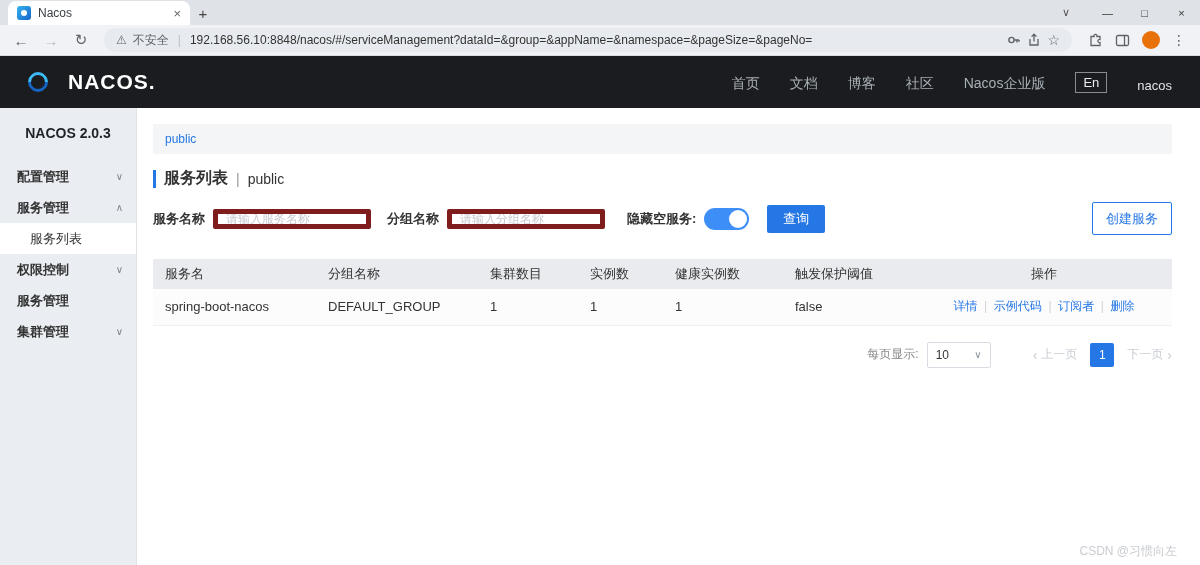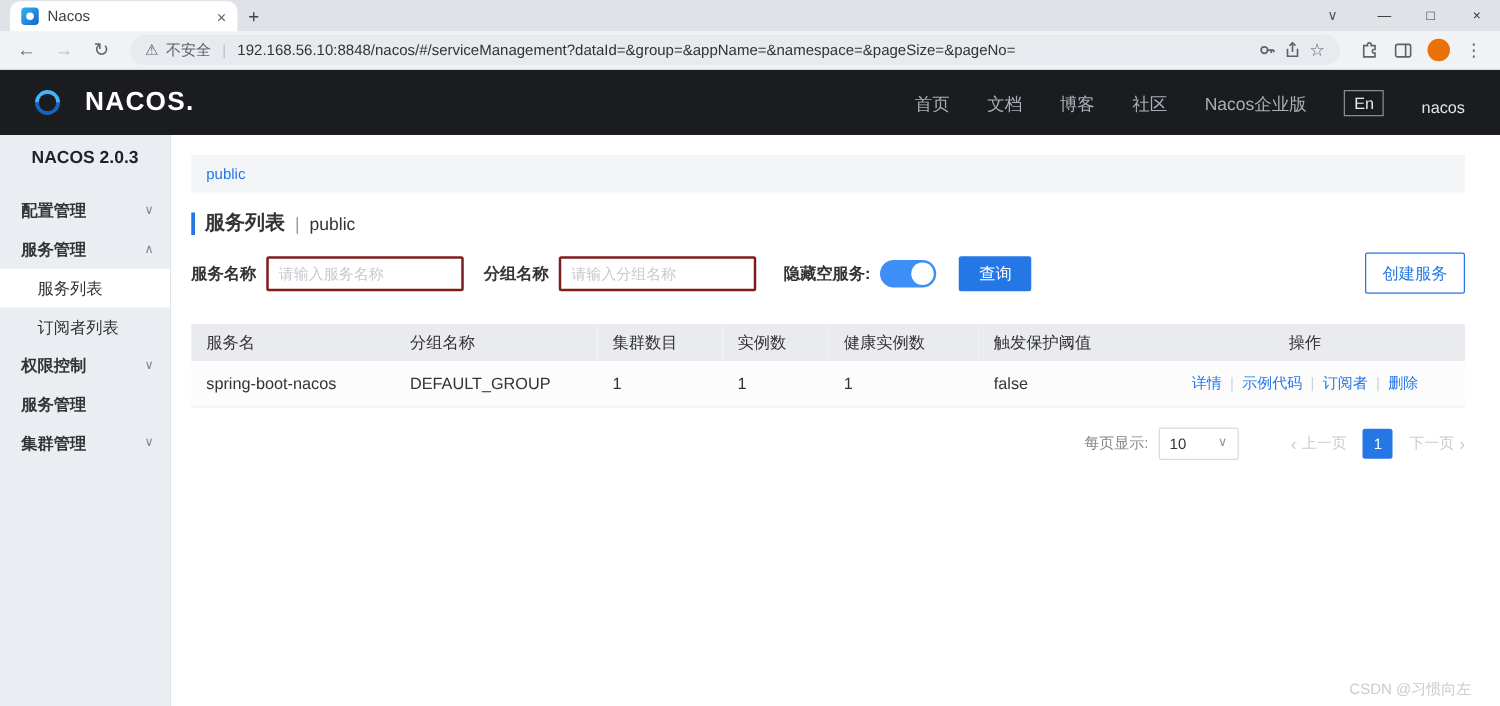--- a/index.html
+++ b/index.html
@@ -38,41 +38,41 @@
   .logo { display:flex; align-items:center; gap:20px; font-size:21px; font-weight:bold; color:#fff; letter-spacing:1px; cursor:pointer; }
   .logo-ring { width:20px; height:20px; border-radius:50%; border:3px solid; border-color:#3db9f5 #3db9f5 #1565c0 #1565c0; transform:rotate(-45deg); }
   .nacos-nav { margin-left:auto; display:flex; align-items:flex-end; gap:30px; font-size:14px; }
   .nacos-nav a { color:#a9b0b6; text-decoration:none; cursor:pointer; }
   .lang-box { border:1px solid #878c92; padding:2px 7px; font-size:13px; color:#e8ebee; cursor:pointer; }
   .user-name { color:#dfe3e7; font-size:13px; cursor:pointer; }
 
   
   .app-body { flex:1; display:flex; min-height:0; }
   .sidebar { width:137px; background:#eaedf1; border-right:1px solid #dfe2e6; flex-shrink:0; font-size:13px; color:#333; }
-  .sb-version { font-size:14px; font-weight:bold; color:#1f2329; padding:9px 0 6px; text-align:center; }
+  .sb-version { font-size:14px; font-weight:bold; color:#1f2329; padding:17px 0 6px; text-align:center; }
   .sb-menu { margin-top:14px; }
   .sb-item { height:31px; display:flex; align-items:center; justify-content:space-between; padding:0 13px 0 17px; font-weight:bold; cursor:pointer; }
   .sb-item .chev { color:#7f858c; font-size:10px; font-weight:normal; }
   .sb-sub { height:31px; display:flex; align-items:center; padding-left:30px; font-weight:normal; cursor:pointer; }
   .sb-sub.active { background:#fff; }
 
   .content { flex:1; background:#fff; position:relative; padding:16px 28px 0 16px; min-width:0; }
   .ns-bar { height:30px; background:#f4f5f7; display:flex; align-items:center; padding:0 12px; font-size:12px; }
   .ns-item { color:#2577e5; cursor:pointer; }
   .title-row { margin-top:14px; display:flex; align-items:center; gap:8px; }
   .title-bar { width:3px; height:18px; background:#2577e5; }
   .page-title { font-size:16px; font-weight:bold; color:#333; }
   .title-sep { color:#999; font-size:14px; }
   .page-sub { font-size:14px; color:#333; }
 
   .filter-row { margin-top:13px; display:flex; align-items:center; }
   .f-label { font-size:13px; font-weight:bold; color:#333; margin-right:8px; white-space:nowrap; }
   .f-label.second { margin-left:16px; }
   .f-label.toggle-label { margin-left:22px; }
-  .f-input { width:158px; height:28px; border:2px solid #7f1d1d; border-radius:2px; padding:0 8px; font-size:12px; color:#333; outline:none; background:#fff; }
+  .f-input { width:158px; height:20px; border:5px solid #7f1d1d; border-radius:2px; padding:0 8px; font-size:12px; color:#333; outline:none; background:#fff; }
   .f-input::placeholder { color:#c6cad0; }
   .toggle { width:45px; height:22px; border-radius:11px; background:#3e8ef7; position:relative; cursor:pointer; flex-shrink:0; }
   .toggle-knob { position:absolute; right:2px; top:2px; width:18px; height:18px; border-radius:50%; background:#fff; }
   .btn-query { margin-left:18px; width:58px; height:28px; background:#2577e5; color:#fff; border:none; border-radius:2px; font-size:13px; cursor:pointer; }
   .btn-create { margin-left:auto; height:33px; padding:0 13px; background:#fff; color:#2577e5; border:1px solid #2577e5; border-radius:2px; font-size:13px; cursor:pointer; }
 
   .service-table { margin-top:24px; width:100%; border-collapse:collapse; font-size:13px; table-layout:fixed; }
   .service-table thead th { background:#e9ebee; height:30px; font-weight:normal; color:#333; text-align:left; padding:0 12px; white-space:nowrap; overflow:hidden; }
   .service-table thead th.center { text-align:center; }
   .service-table tbody td { height:36px; padding:0 12px; border-bottom:1px solid #eef0f3; color:#333; background:#fcfcfd; white-space:nowrap; overflow:hidden; }
@@ -176,23 +176,20 @@
         <div class="sb-item">
           <span>配置管理</span>
           <span class="chev">∨</span>
         </div>
         <div class="sb-item">
           <span>服务管理</span>
           <span class="chev">∧</span>
         </div>
         <div class="sb-sub active">
           <span>服务列表</span>
-        </div>
-        <div class="sb-sub">
-          <span>订阅者列表</span>
         </div>
         <div class="sb-item">
           <span>权限控制</span>
           <span class="chev">∨</span>
         </div>
         <div class="sb-item">
           <span>服务管理</span>
         </div>
         <div class="sb-item">
           <span>集群管理</span>

